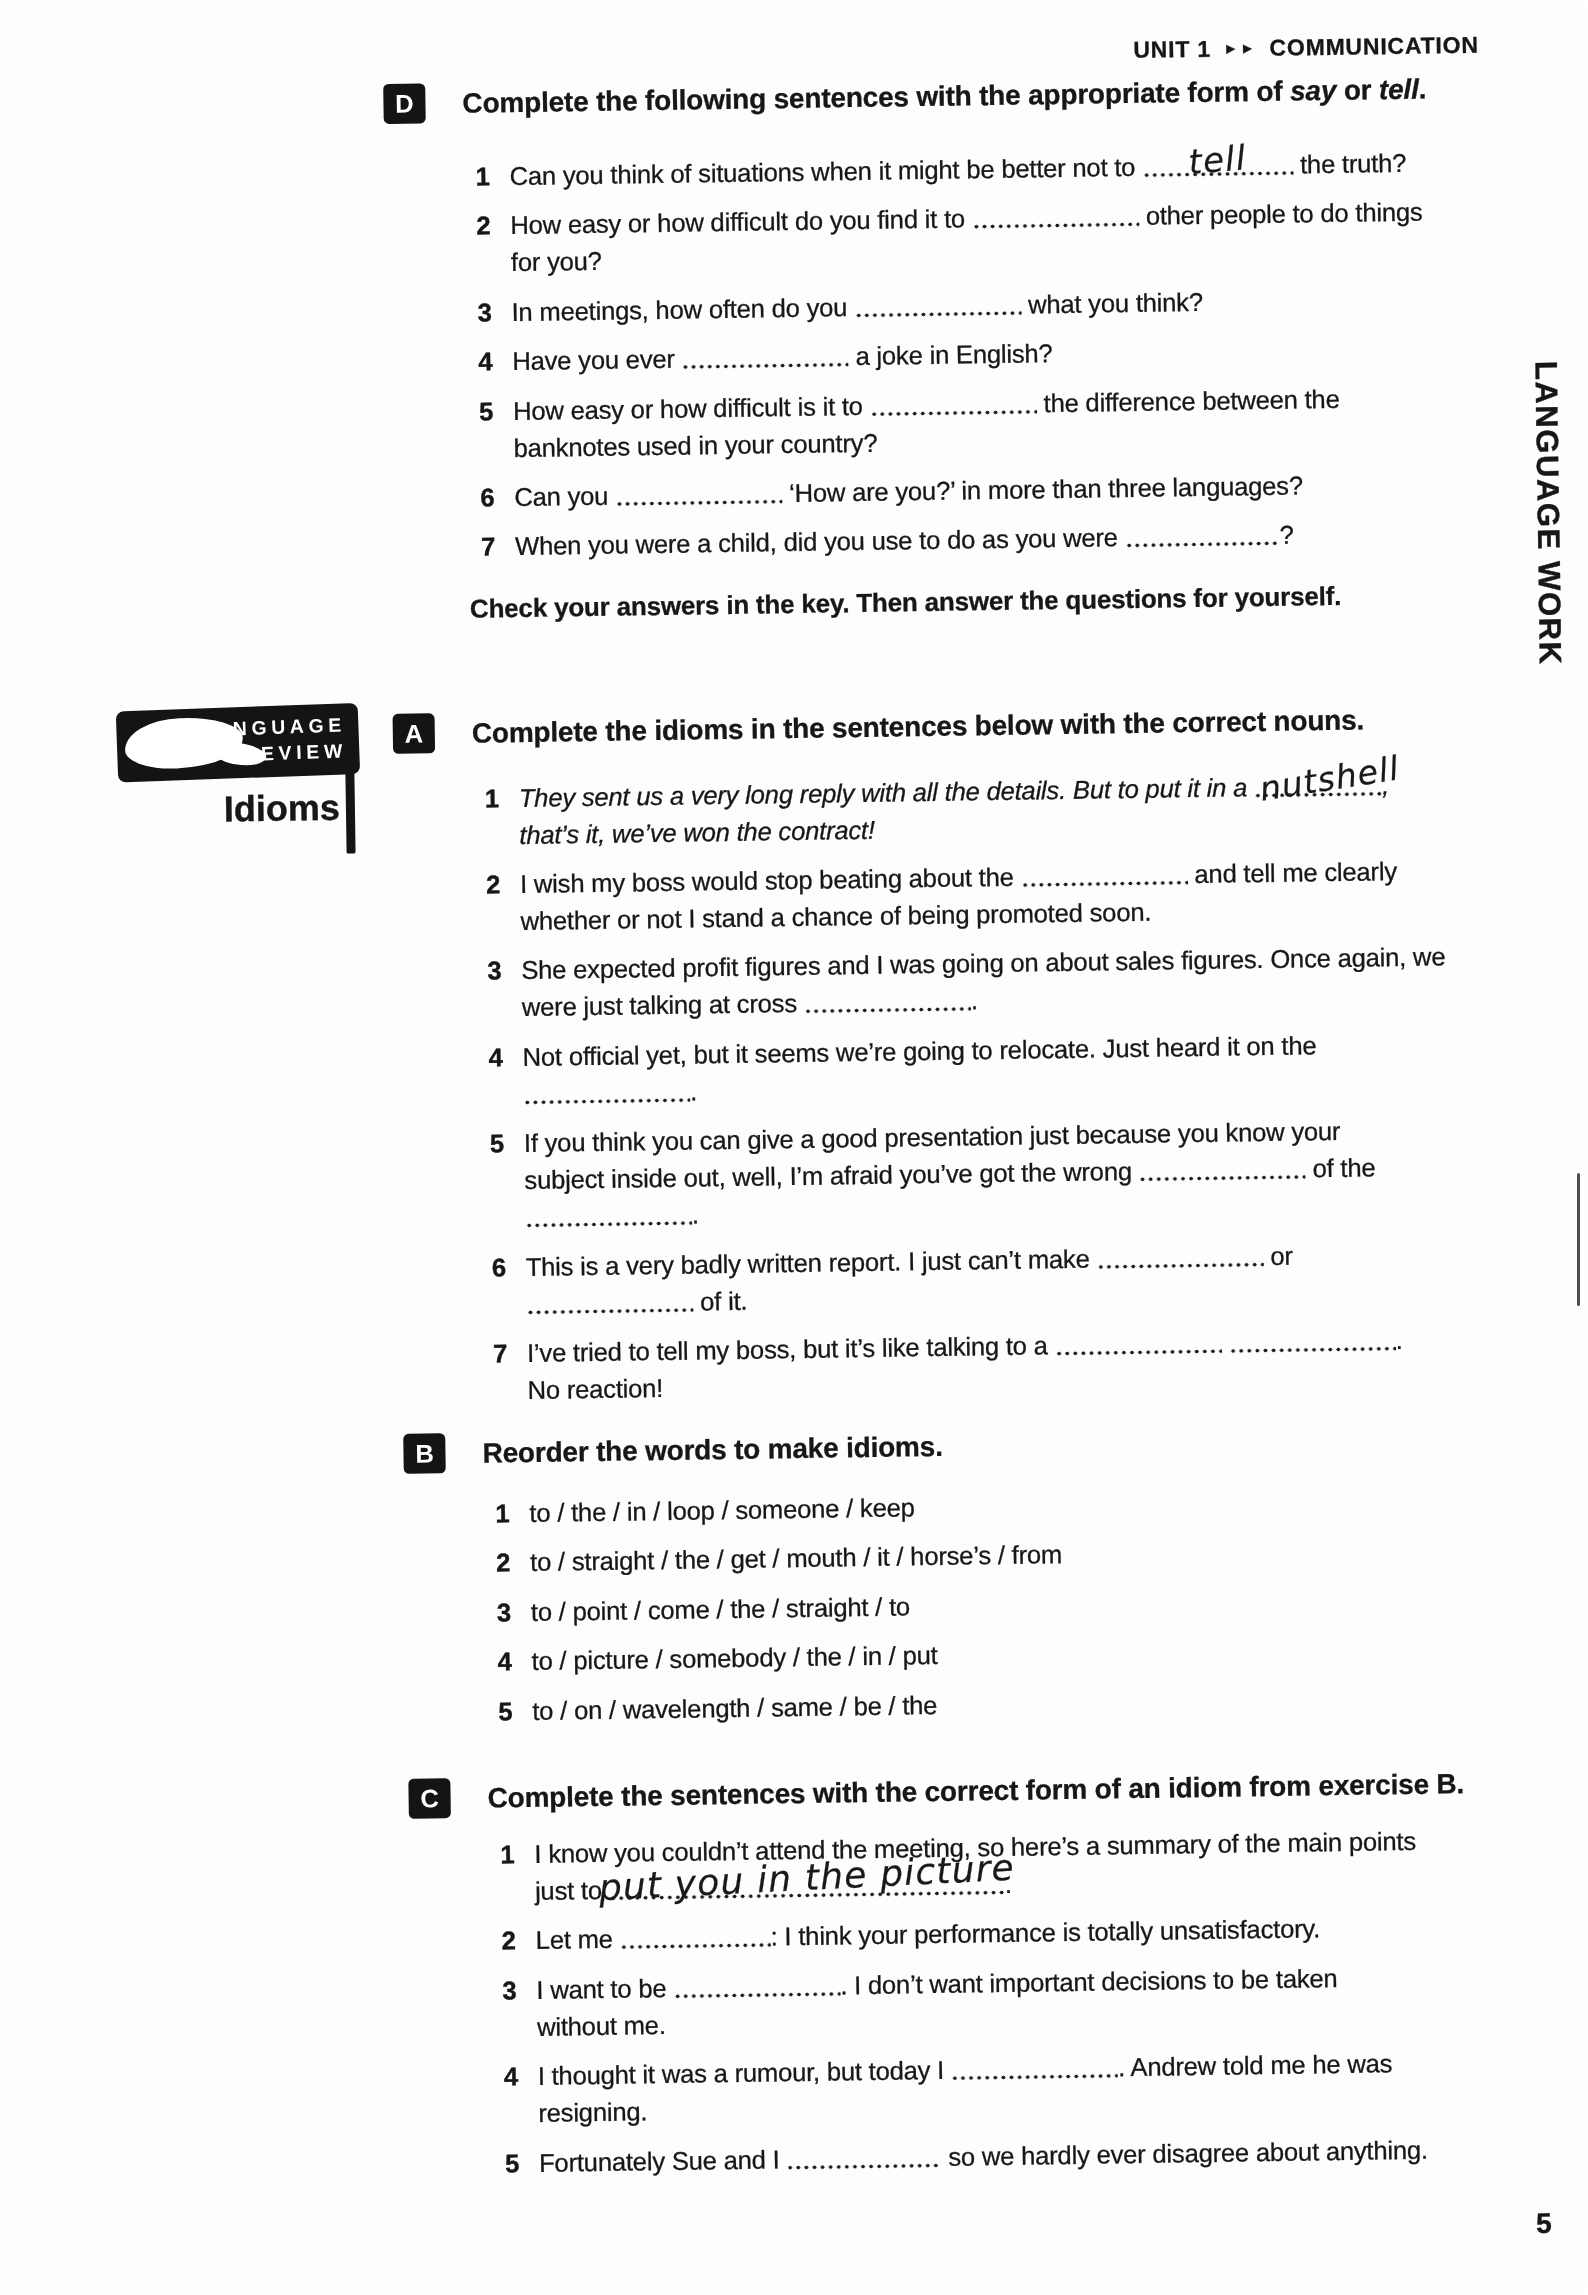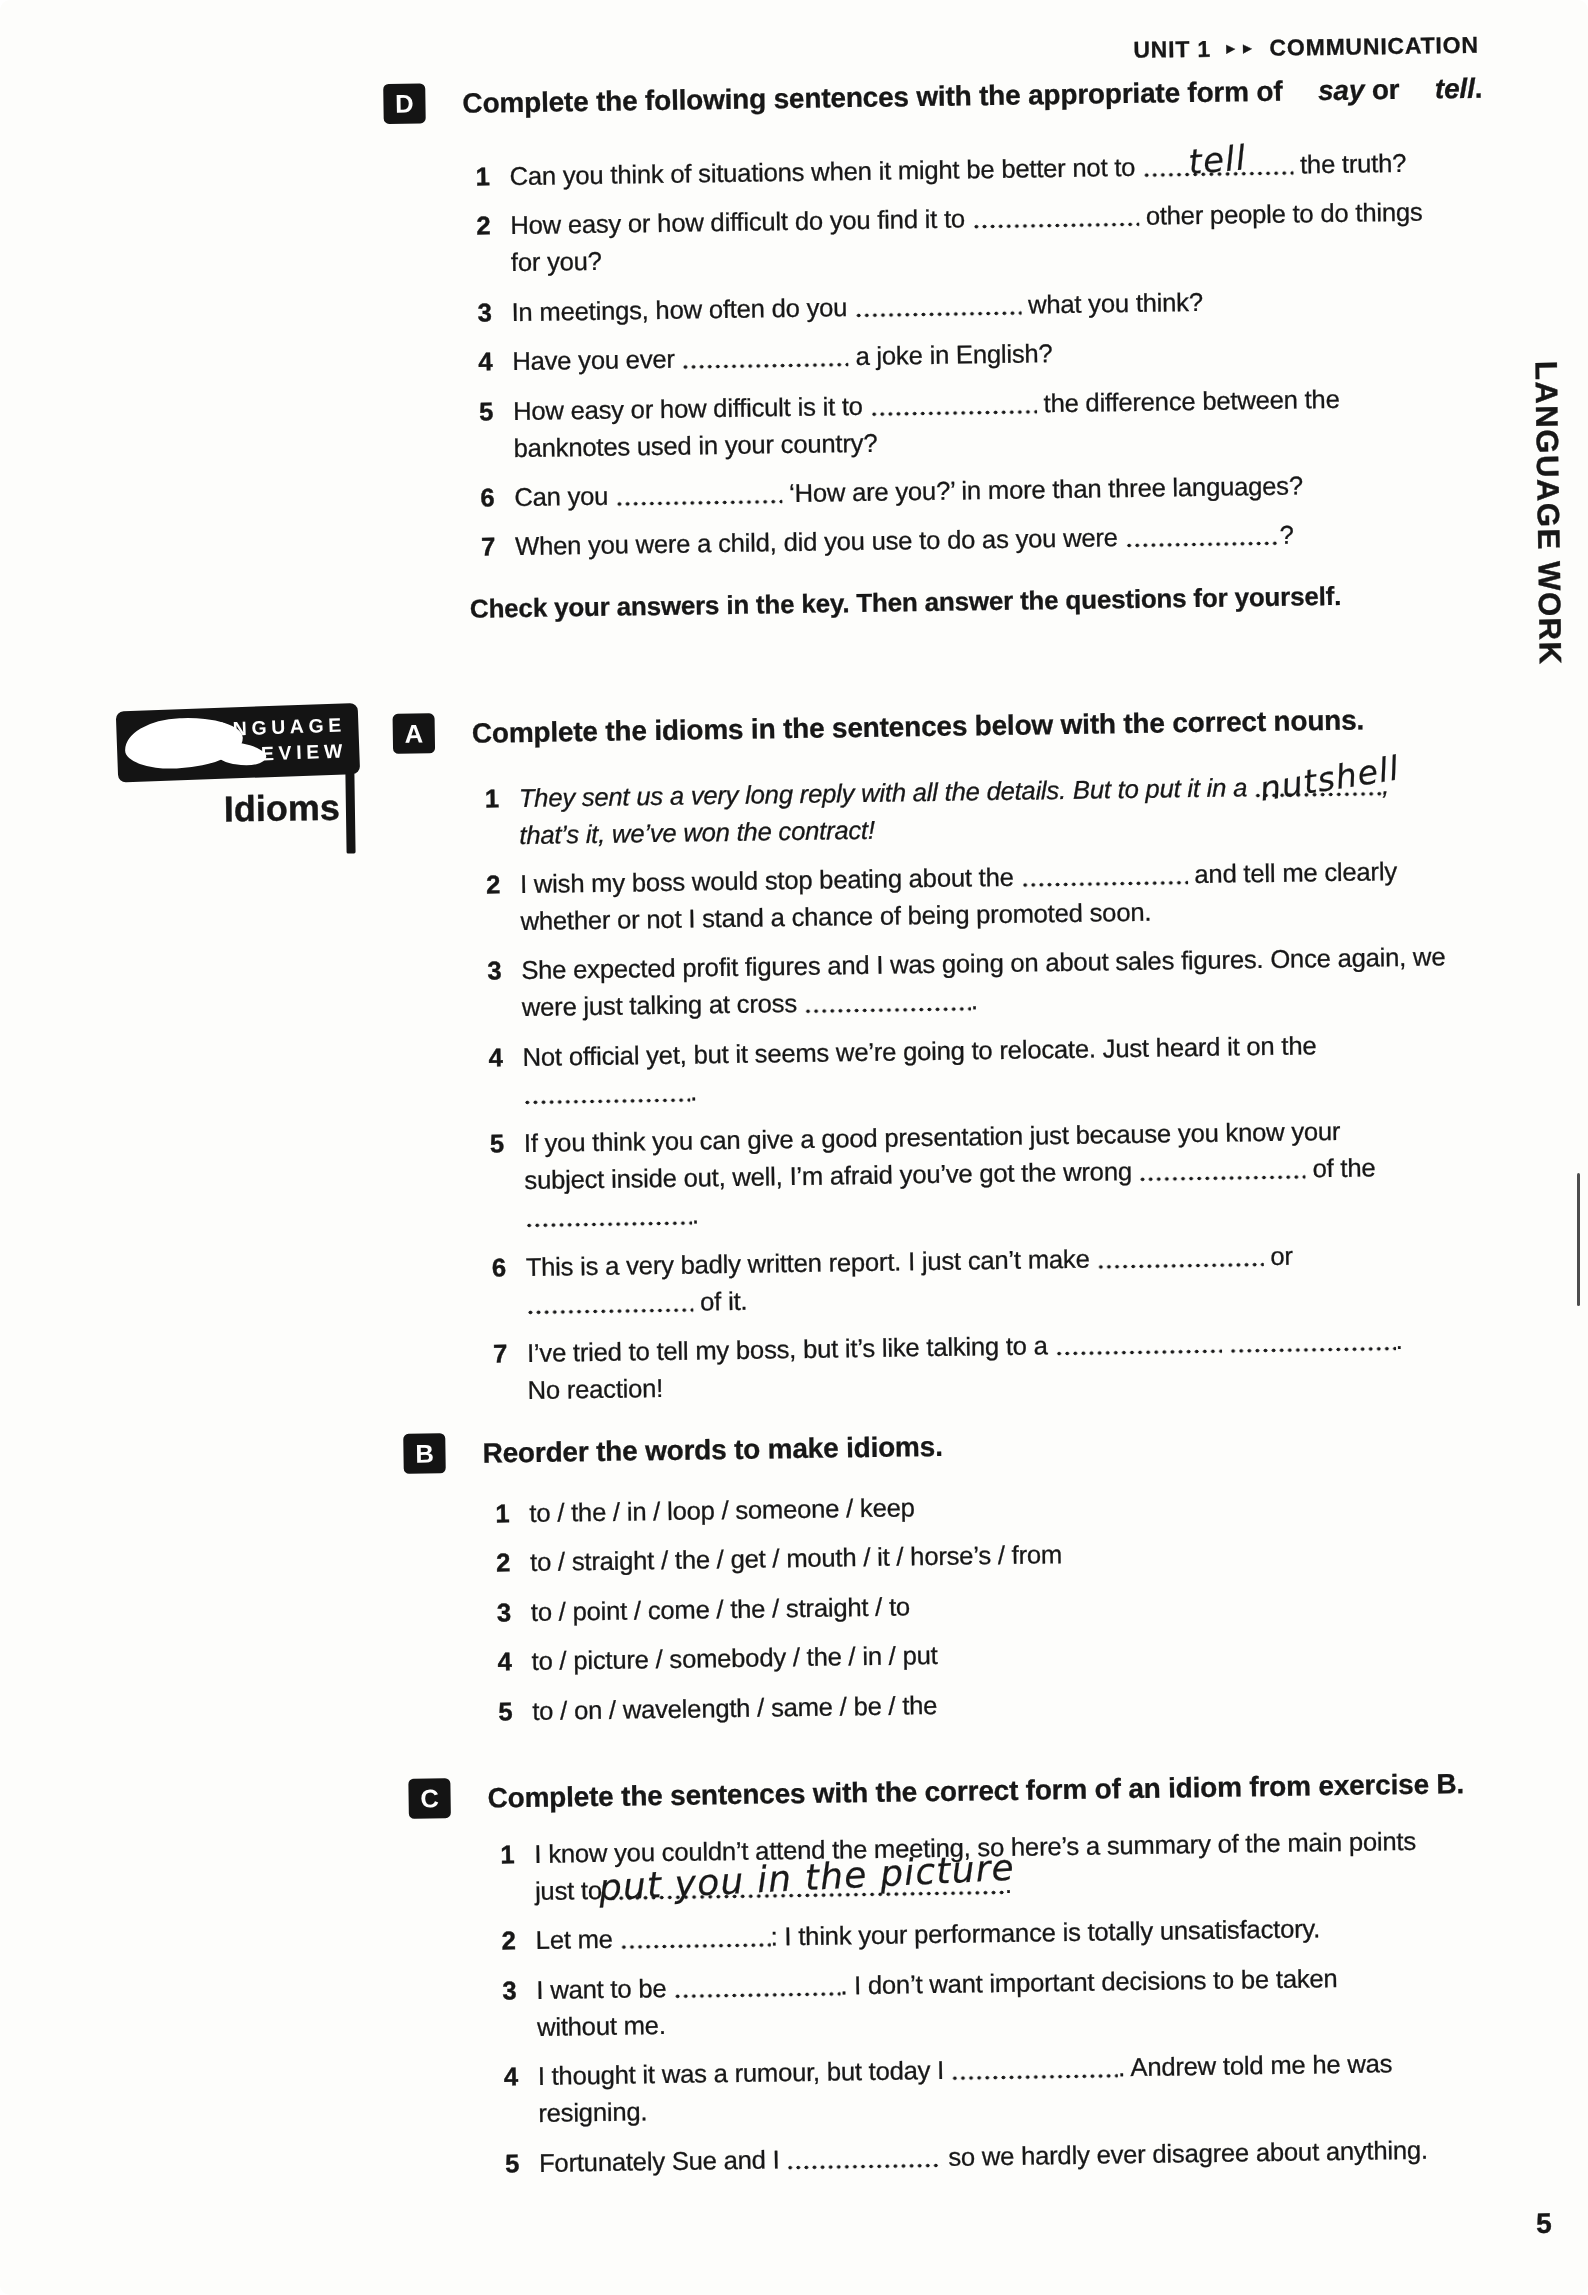--- a/index.html
+++ b/index.html
@@ -61,21 +61,21 @@
   #sec-C{top:1773px;}
   .badge{
     position:absolute;left:0;top:0;width:42px;height:40px;background:#141414;color:#fff;
     border-radius:5.4px;font-weight:bold;font-size:25.6px;
     display:flex;align-items:center;justify-content:center;
   }
   .section-title{
     margin-left:79px;font-weight:bold;font-size:28px;line-height:42px;white-space:nowrap;
     -webkit-text-stroke:0.3px currentColor;letter-spacing:-0.2px;
   }
-  .section-title .it{font-style:italic;margin-left:28px;}
+  .section-title .it{font-style:italic;}
   .items{margin-left:91px;}
   #sec-D .items{margin-top:34px;}
   #sec-A .items{margin-top:25.6px;}
   #sec-B .items{margin-top:21px;}
   #sec-C .items{margin-top:17px;}
   .item{display:flex;margin-bottom:12.4px;font-size:25.6px;line-height:37px;letter-spacing:-0.2px;}
   .item .num{width:34px;flex:none;font-weight:bold;-webkit-text-stroke:0.4px currentColor;}
   .item .txt{white-space:nowrap;-webkit-text-stroke:0.3px currentColor;}
   .item.italic .txt{font-style:italic;}
 

